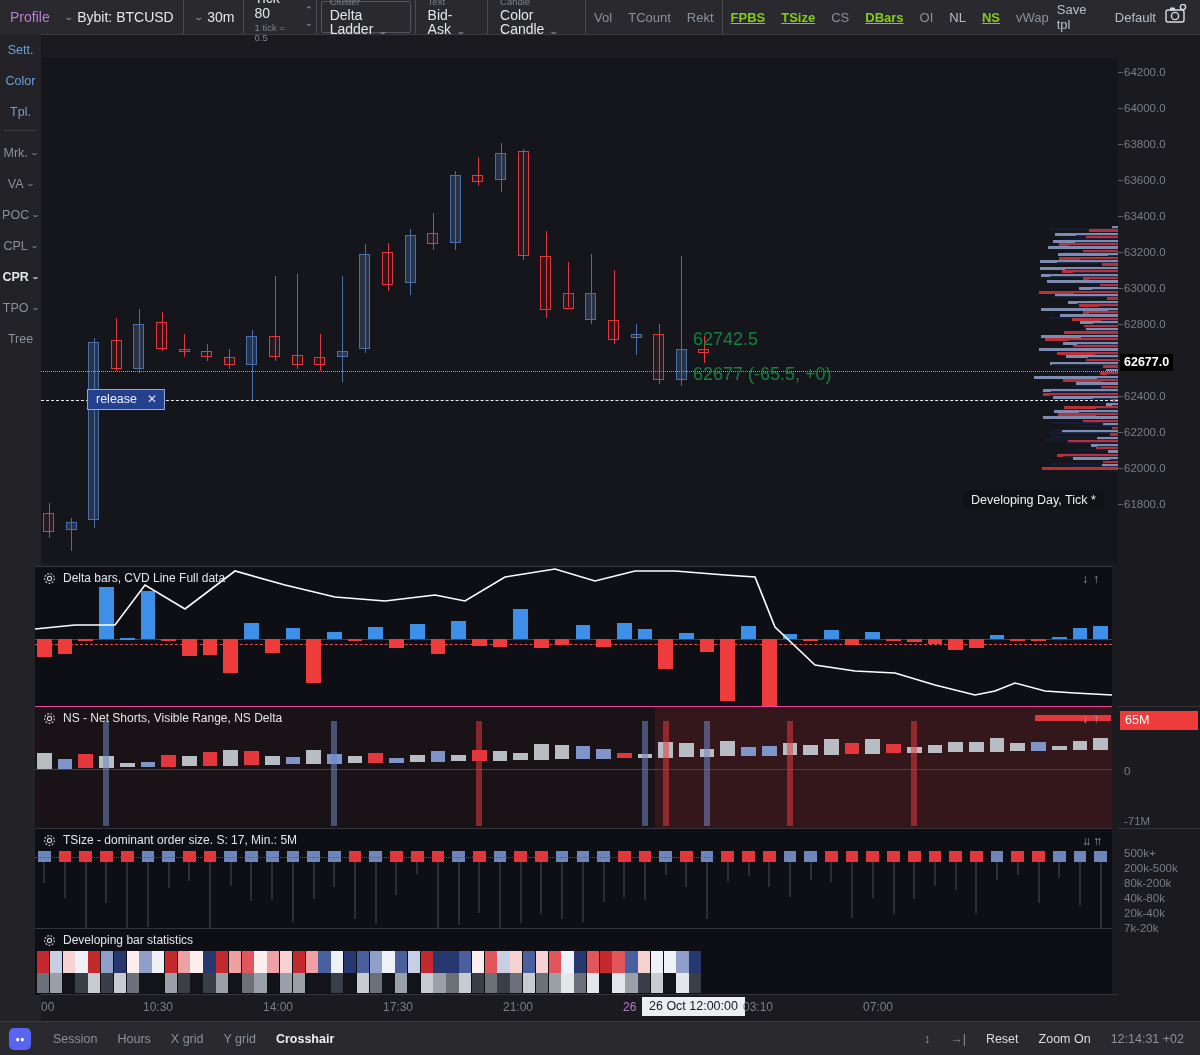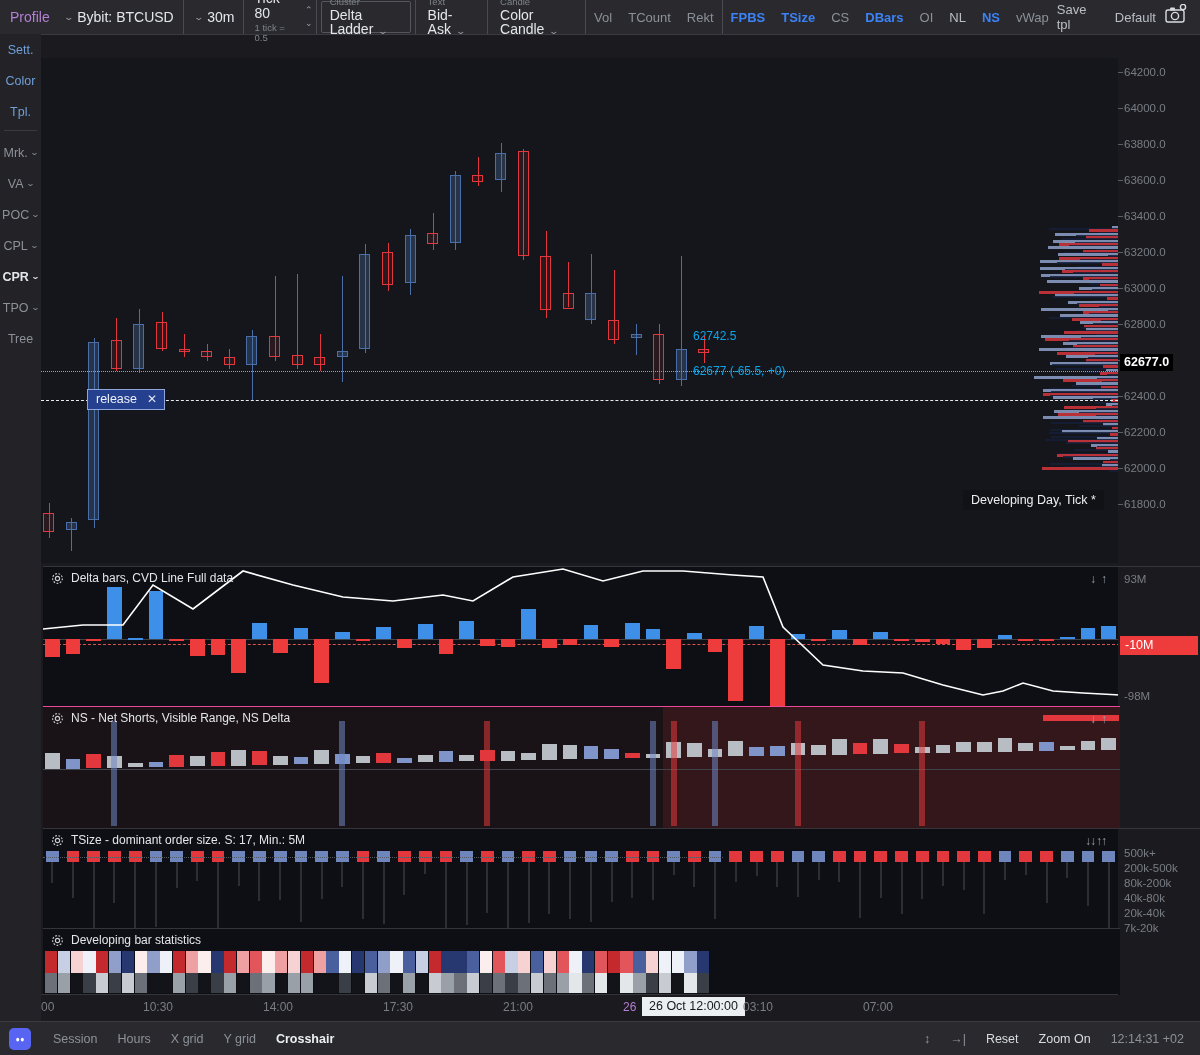--- a/index.html
+++ b/index.html
@@ -27,21 +27,21 @@
   .tick-sub{font-size:9.5px;color:#7d838b;margin-top:2px;}
   .spin{display:flex;flex-direction:column;justify-content:center;
         align-items:center;width:18px;height:34px;color:#9aa0a8;
         font-size:9px;line-height:1.5;}
   .boxsel{display:flex;flex-direction:column;justify-content:center;
           height:30px;padding:0 8px;margin:0 4px;line-height:1.05;}
   .boxsel.framed{border:1px solid #55555e;border-radius:2px;}
   .bs-lab{font-size:9.5px;color:#7d838b;}
   .bs-val{font-size:14px;color:#e3e6ea;margin-top:1px;}
   .tb-item{font-size:13px;padding:0 8px;color:#8b9099;}
-  .tb-item.on{color:#3b82f6;font-weight:bold;}
+  .tb-item.on{color:#84cc16;font-weight:bold;text-decoration:underline;}
   .tb-item.mid{color:#b9bec6;}
   .cam{margin-left:auto;margin-right:12px;color:#d8dce0;position:relative;}
 
   
   .sidebar{position:absolute;left:0;top:34px;width:41px;height:1021px;
            background:#232327;}
   .sb-item{height:31px;display:flex;align-items:center;justify-content:center;
            font-size:12.5px;color:#8b9099;}
   .sb-item.blue{color:#6f9fd8;}
   .sb-item.bold{color:#e3e6ea;font-weight:bold;}
@@ -69,30 +69,30 @@
   .wick{position:absolute;width:1px;}
   .body{position:absolute;box-sizing:border-box;}
 
   
   .reltag{position:absolute;background:#24408f;border:1px solid #8fa6dd;
           color:#eef1f8;font-size:12.5px;padding:2px 7px 3px 8px;
           display:flex;align-items:center;gap:10px;z-index:6;}
   .reltag .x{font-size:12px;color:#dfe5f2;}
   .hline-dash{position:absolute;height:0;border-top:1px dashed #e8ecf2;z-index:5;}
   .hline-dot{position:absolute;height:0;border-top:1px dotted #9aa0a8;z-index:4;}
-  .pricelabel{position:absolute;font-size:12px;color:#0ea5e9;z-index:6;}
+  .pricelabel{position:absolute;font-size:18px;color:#15803d;z-index:6;}
 
   .devday{position:absolute;background:#111216;color:#eceff2;font-size:12.5px;
           padding:3px 8px;z-index:7;}
 
   
   .pf{position:absolute;height:3px;}
 
   
-  .panel{position:absolute;left:43px;width:1077px;overflow:hidden;}
+  .panel{position:absolute;left:35px;width:1077px;overflow:hidden;}
   .panel-head{position:absolute;left:8px;top:4px;font-size:12px;color:#e3e6ea;
               display:flex;align-items:center;gap:7px;z-index:9;white-space:nowrap;}
   .gear{width:13px;height:13px;display:inline-block;}
   .arrows{position:absolute;right:8px;top:5px;font-size:12px;color:#9aa0a8;
           letter-spacing:5px;z-index:9;}
   .axiscol{position:absolute;left:1118px;width:82px;background:#1b1b1f;}
   .atick{position:absolute;left:6px;font-size:11.5px;color:#787d85;}
   .abadge{position:absolute;left:2px;width:78px;background:#ee3b3b;color:#fff;
           font-size:12.5px;padding:2px 0 3px 5px;box-sizing:border-box;}
   .bar{position:absolute;}
@@ -534,25 +534,20 @@
       <div class="bar" style="left: 954.731px; width: 14.7115px; background: rgb(61, 143, 232); top: 68.1743px; height: 3.8257px;"></div>
       <div class="bar" style="left: 975.442px; width: 14.7115px; background: rgb(238, 59, 59); top: 72px; height: 2.055px;"></div>
       <div class="bar" style="left: 996.154px; width: 14.7115px; background: rgb(238, 59, 59); top: 72px; height: 2px;"></div>
       <div class="bar" style="left: 1016.87px; width: 14.7115px; background: rgb(61, 143, 232); top: 70.1474px; height: 2px;"></div>
       <div class="bar" style="left: 1037.58px; width: 14.7115px; background: rgb(61, 143, 232); top: 61.3092px; height: 10.6908px;"></div>
       <div class="bar" style="left: 1058.29px; width: 14.7115px; background: rgb(61, 143, 232); top: 59.472px; height: 12.528px;"></div>
       <svg width="1077" height="140" style="position: absolute; left: 0px; top: 0px;">
         <polyline points="0,62 40,58 80,58 110,18 150,42 200,4 250,18 300,30 350,34 400,28 430,34 470,10 520,2 560,14 600,4 640,4 690,8 720,10 740,60 780,98 820,104 860,106 900,118 940,128 960,124 980,116 1010,124 1040,126 1077,128" fill="none" stroke="#ffffff" stroke-width="1.6"></polyline>
       </svg>
     </div>
-  <div class="axiscol" style="top:566px;height:140px;border-top:1px solid #34343a;">
-    <div class="atick" style="top:6px;">93M</div>
-    <div class="abadge" style="top:69px;">-10M</div>
-    <div class="atick" style="top:123px;">-98M</div>
-  </div>
 
   <div class="panel" id="p2" style="top:706px;height:122px;background:#191216;border-top:1px solid #ec4899;">
     <div class="panel-head">
       <span class="gear"><svg width="13" height="13" viewBox="0 0 16 16">
             <circle cx="8" cy="8" r="2.6" fill="none" stroke="#c8ccd2" stroke-width="1.4"></circle>
             <circle cx="8" cy="8" r="6" fill="none" stroke="#c8ccd2" stroke-width="1.4" stroke-dasharray="2.2 1.9"></circle>
           </svg></span>
       <span>NS - Net Shorts, Visible Range, NS Delta</span>
     </div>
     <div class="arrows">
@@ -615,20 +610,25 @@
       <div class="bar" style="left: 913.308px; width: 14.7115px; top: 34.6368px; height: 10.6432px; background: rgb(184, 188, 195);"></div>
       <div class="bar" style="left: 934.019px; width: 14.7115px; top: 34.9506px; height: 9.94937px; background: rgb(184, 188, 195);"></div>
       <div class="bar" style="left: 954.731px; width: 14.7115px; top: 30.7848px; height: 13.7352px; background: rgb(184, 188, 195);"></div>
       <div class="bar" style="left: 975.442px; width: 14.7115px; top: 36.0782px; height: 8.06183px; background: rgb(184, 188, 195);"></div>
       <div class="bar" style="left: 996.154px; width: 14.7115px; top: 35.1064px; height: 8.6536px; background: rgb(127, 149, 201);"></div>
       <div class="bar" style="left: 1016.87px; width: 14.7115px; top: 39.0414px; height: 4.33864px; background: rgb(184, 188, 195);"></div>
       <div class="bar" style="left: 1037.58px; width: 14.7115px; top: 33.8044px; height: 9.19555px; background: rgb(184, 188, 195);"></div>
       <div class="bar" style="left: 1058.29px; width: 14.7115px; top: 31.2525px; height: 11.3675px; background: rgb(184, 188, 195);"></div>
       <div style="position: absolute; left: 1000px; top: 8px; width: 76px; height: 6px; background: rgb(226, 56, 61);"></div>
     </div>
+  <div class="axiscol" style="top:706px;height:122px;border-top:1px solid #34343a;">
+    <div class="abadge" style="top:4px;">65M</div>
+    <div class="atick" style="top:58px;">0</div>
+    <div class="atick" style="top:108px;">-71M</div>
+  </div>
 
   <div class="panel" id="p3" style="top:828px;height:100px;background:#0e0f14;border-top:1px solid #34343a;">
     <div class="panel-head">
       <span class="gear"><svg width="13" height="13" viewBox="0 0 16 16">
             <circle cx="8" cy="8" r="2.6" fill="none" stroke="#c8ccd2" stroke-width="1.4"></circle>
             <circle cx="8" cy="8" r="6" fill="none" stroke="#c8ccd2" stroke-width="1.4" stroke-dasharray="2.2 1.9"></circle>
           </svg></span>
       <span>TSize - dominant order size. S: 17, Min.: 5M</span>
     </div>
     <div class="arrows">

